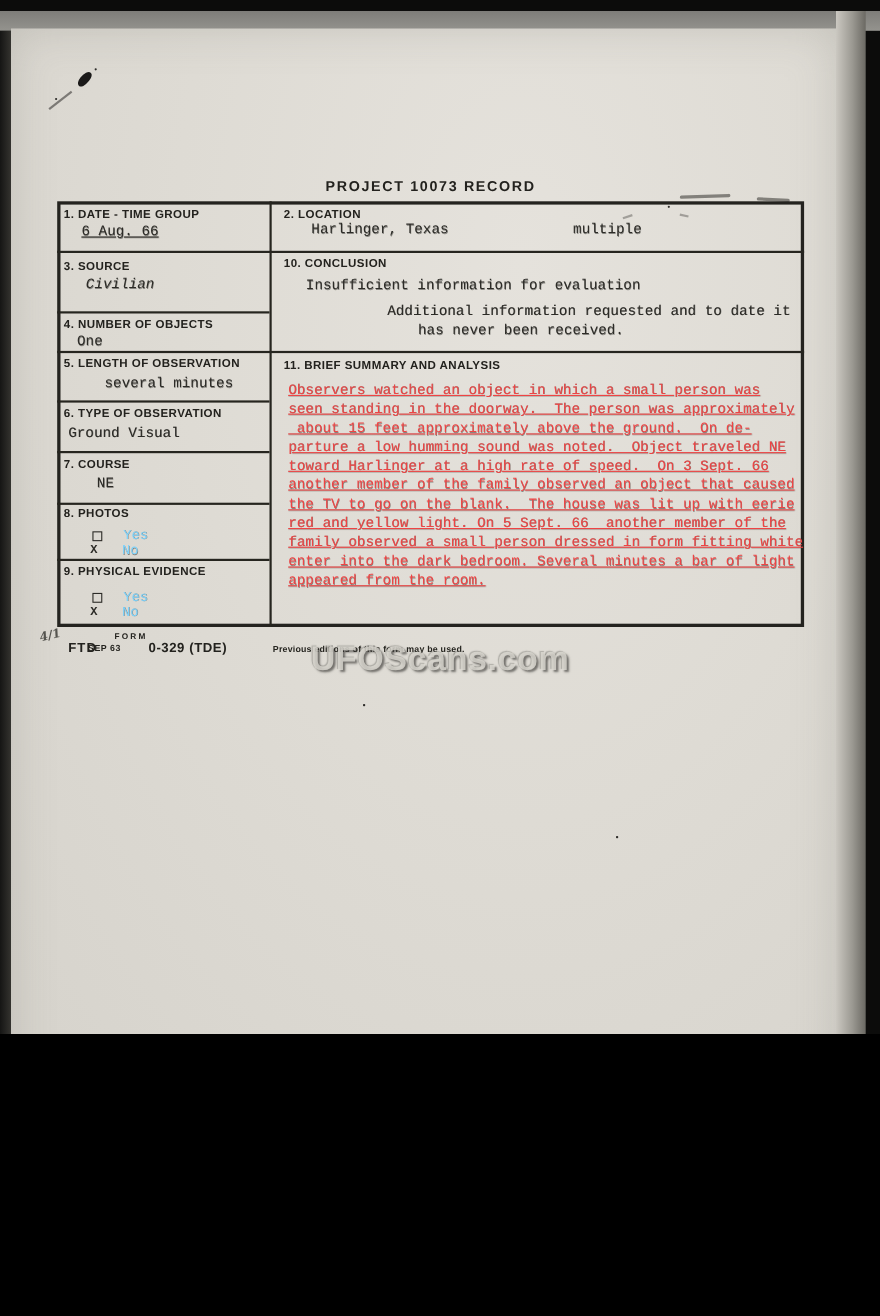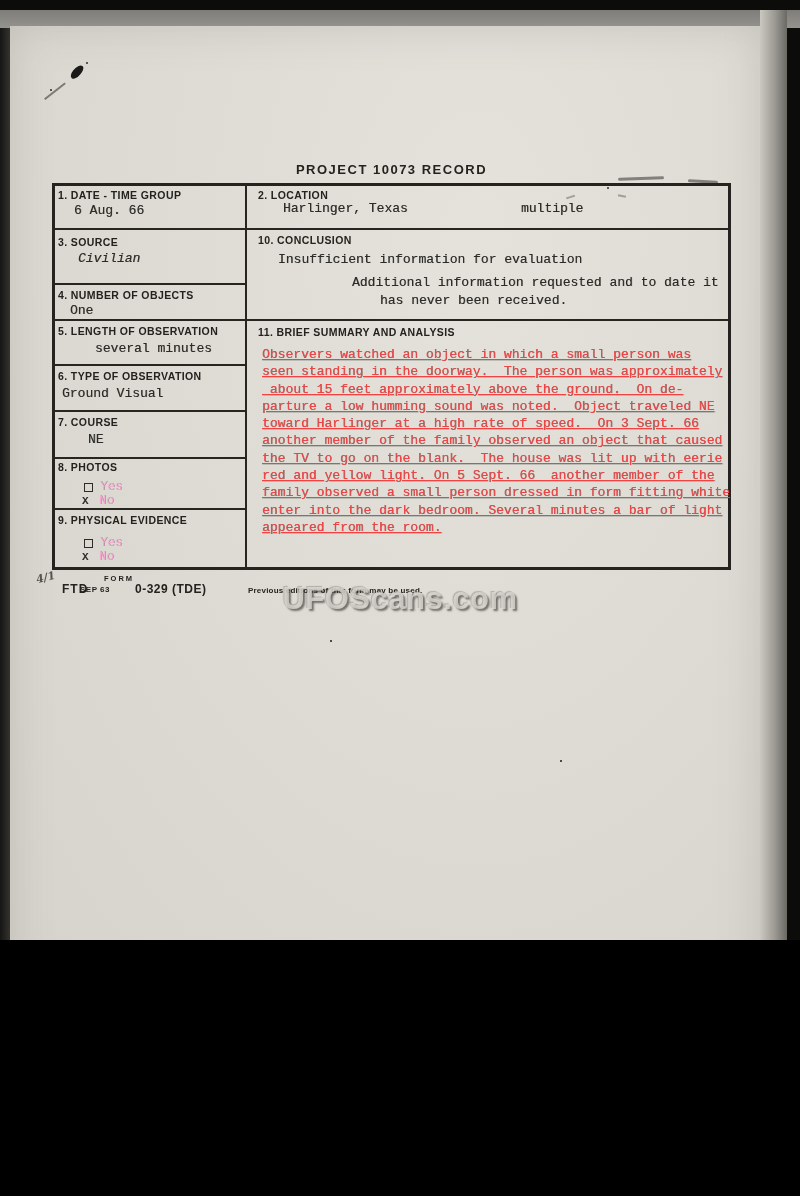--- a/index.html
+++ b/index.html
@@ -48,21 +48,21 @@
     color:#2c2b27;white-space:pre;text-shadow:.4px .4px .6px rgba(44,43,39,.5);}
   .sumlines{position:absolute;left:262px;top:346px;width:494px;}
   .sline{font:13px/17.3px "Liberation Mono","DejaVu Sans Mono",monospace;
     color:#ef4444;white-space:pre;text-shadow:.4px .4px .6px rgba(44,43,39,.5);text-decoration:underline;}
   
   .opt{position:absolute;display:flex;align-items:center;gap:7px;}
   .cbx{display:inline-block;width:7px;height:7px;border:1.5px solid #2c2b27;}
   .cbx-x{display:inline-block;width:10px;font:700 11px/1 "Liberation Mono",monospace;
     color:#2c2b27;}
   .opt .tw-inline{font:12.5px/1 "Liberation Mono","DejaVu Sans Mono",monospace;
-    color:#f9a8d4;text-shadow:.4px .4px .6px rgba(44,43,39,.5);}
+    color:#7dd3fc;text-shadow:.4px .4px .6px rgba(44,43,39,.5);margin-left:12px;}
   
   .f-form{position:absolute;left:104px;top:575px;font:700 7.5px/1 "Liberation Sans",sans-serif;
     color:#23221e;letter-spacing:2px;}
   .f-ftd{position:absolute;left:62px;top:583px;font:700 12px/1 "Liberation Sans",sans-serif;
     color:#23221e;letter-spacing:1px;}
   .f-sep{position:absolute;left:80px;top:586px;font:700 8px/1 "Liberation Sans",sans-serif;
     color:#23221e;letter-spacing:.5px;}
   .f-num{position:absolute;left:135px;top:583px;font:700 12px/1 "Liberation Sans",sans-serif;
     color:#23221e;letter-spacing:.5px;}
   .f-note{position:absolute;left:248px;top:587px;font:700 8px/1 "Liberation Sans",sans-serif;
@@ -110,21 +110,21 @@
   <div class="vline" style="left:245px;top:183px;height:387px;"></div>
   <div class="hline" style="left:52px;top:228px;width:679px;"></div>
   <div class="hline" style="left:52px;top:319px;width:679px;"></div>
   <div class="hline" style="left:52px;top:283px;width:193px;"></div>
   <div class="hline" style="left:52px;top:364px;width:193px;"></div>
   <div class="hline" style="left:52px;top:410px;width:193px;"></div>
   <div class="hline" style="left:52px;top:457px;width:193px;"></div>
   <div class="hline" style="left:52px;top:508px;width:193px;"></div>
 
   <div class="flabel" style="left:58px;top:190px;">1. DATE - TIME GROUP</div>
-  <div class="tw" style="left:74px;top:203px;">6 Aug. 66</div>
+  <div class="tw" style="left:74px;top:203px;text-decoration:underline;">6 Aug. 66</div>
 
   <div class="flabel" style="left:258px;top:190px;">2. LOCATION</div>
   <div class="tw" style="left:283px;top:201px;">Harlinger, Texas</div>
   <div class="tw" style="left:521px;top:201px;">multiple</div>
 
   <div class="flabel" style="left:58px;top:237px;">3. SOURCE</div>
   <div class="tw" style="left:78px;top:251px;font-style:italic;">Civilian</div>
 
   <div class="flabel" style="left:58px;top:290px;">4. NUMBER OF OBJECTS</div>
   <div class="tw" style="left:70px;top:303px;">One</div>

